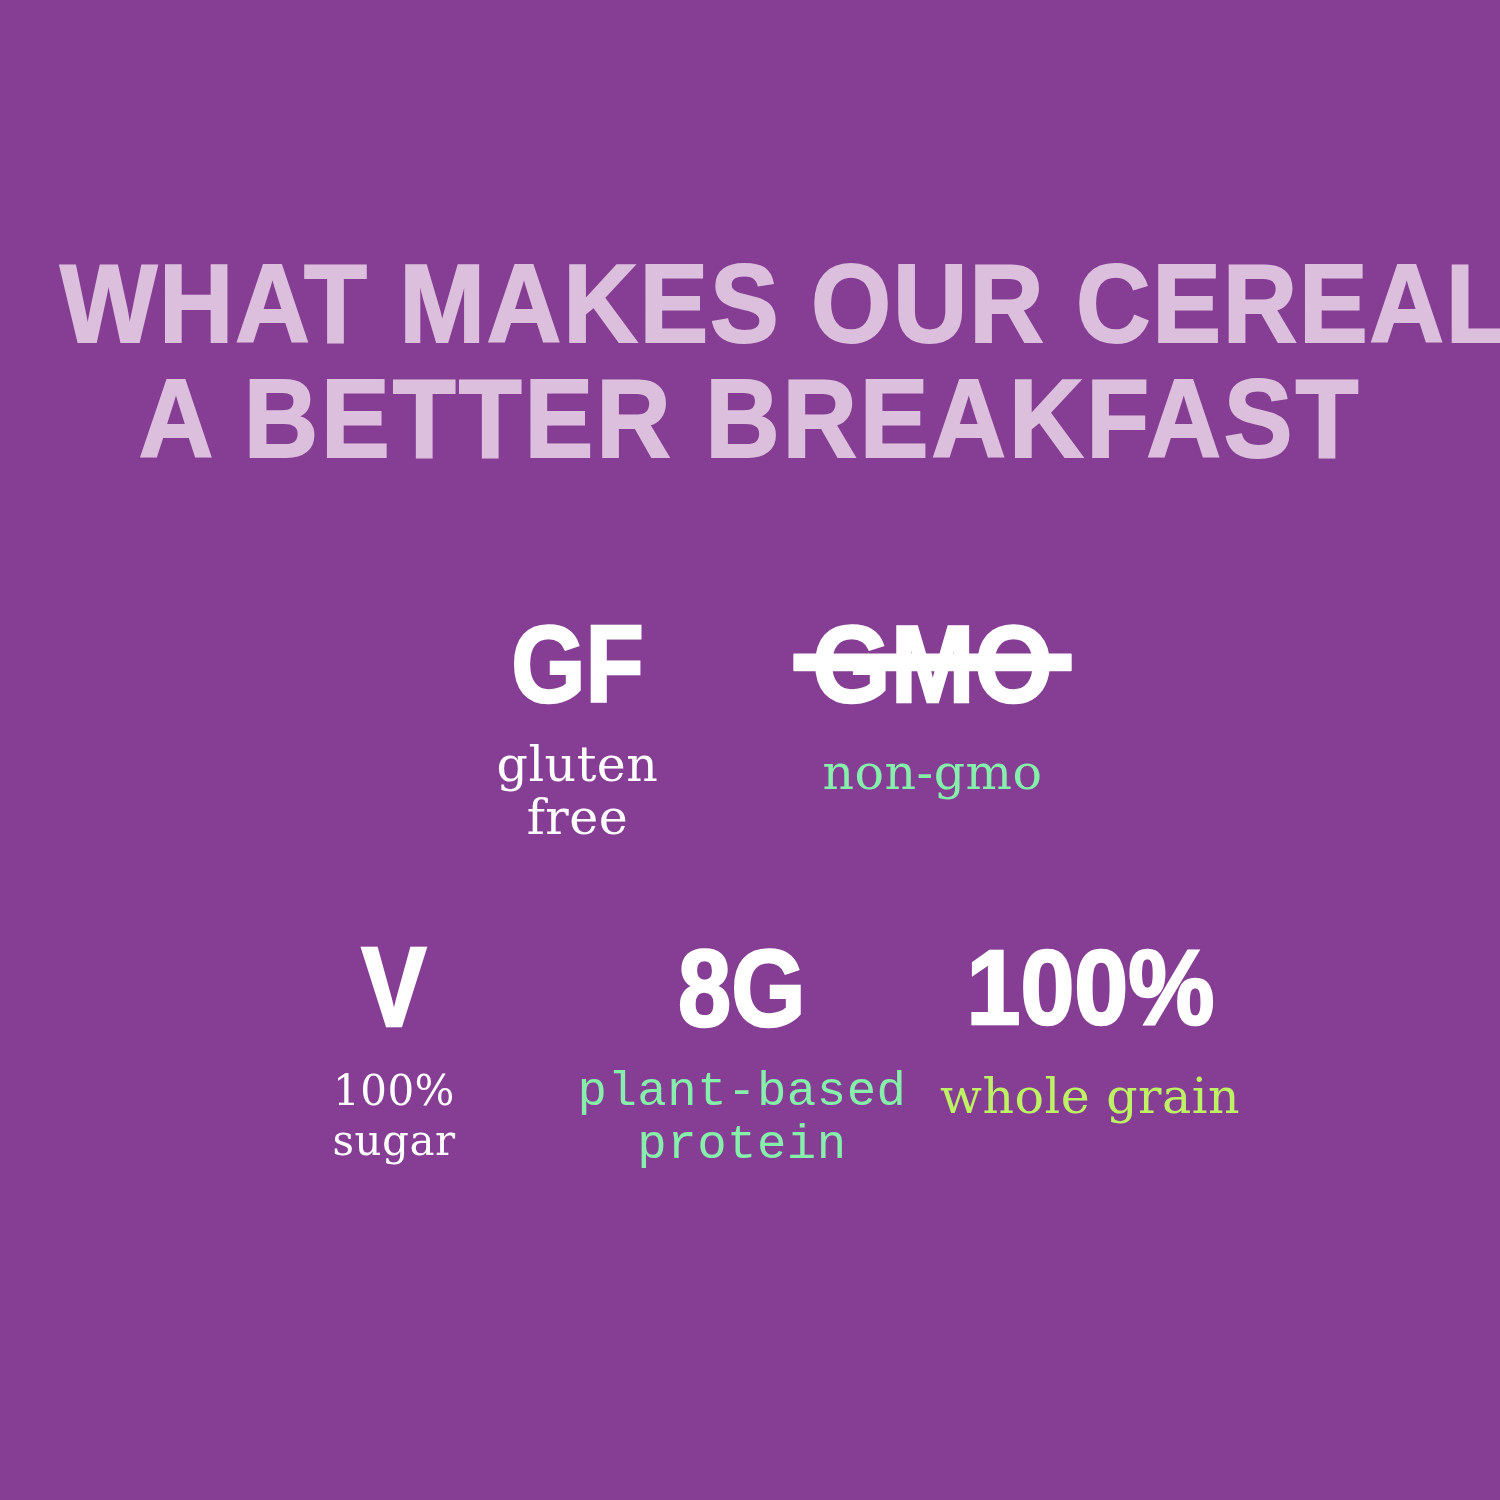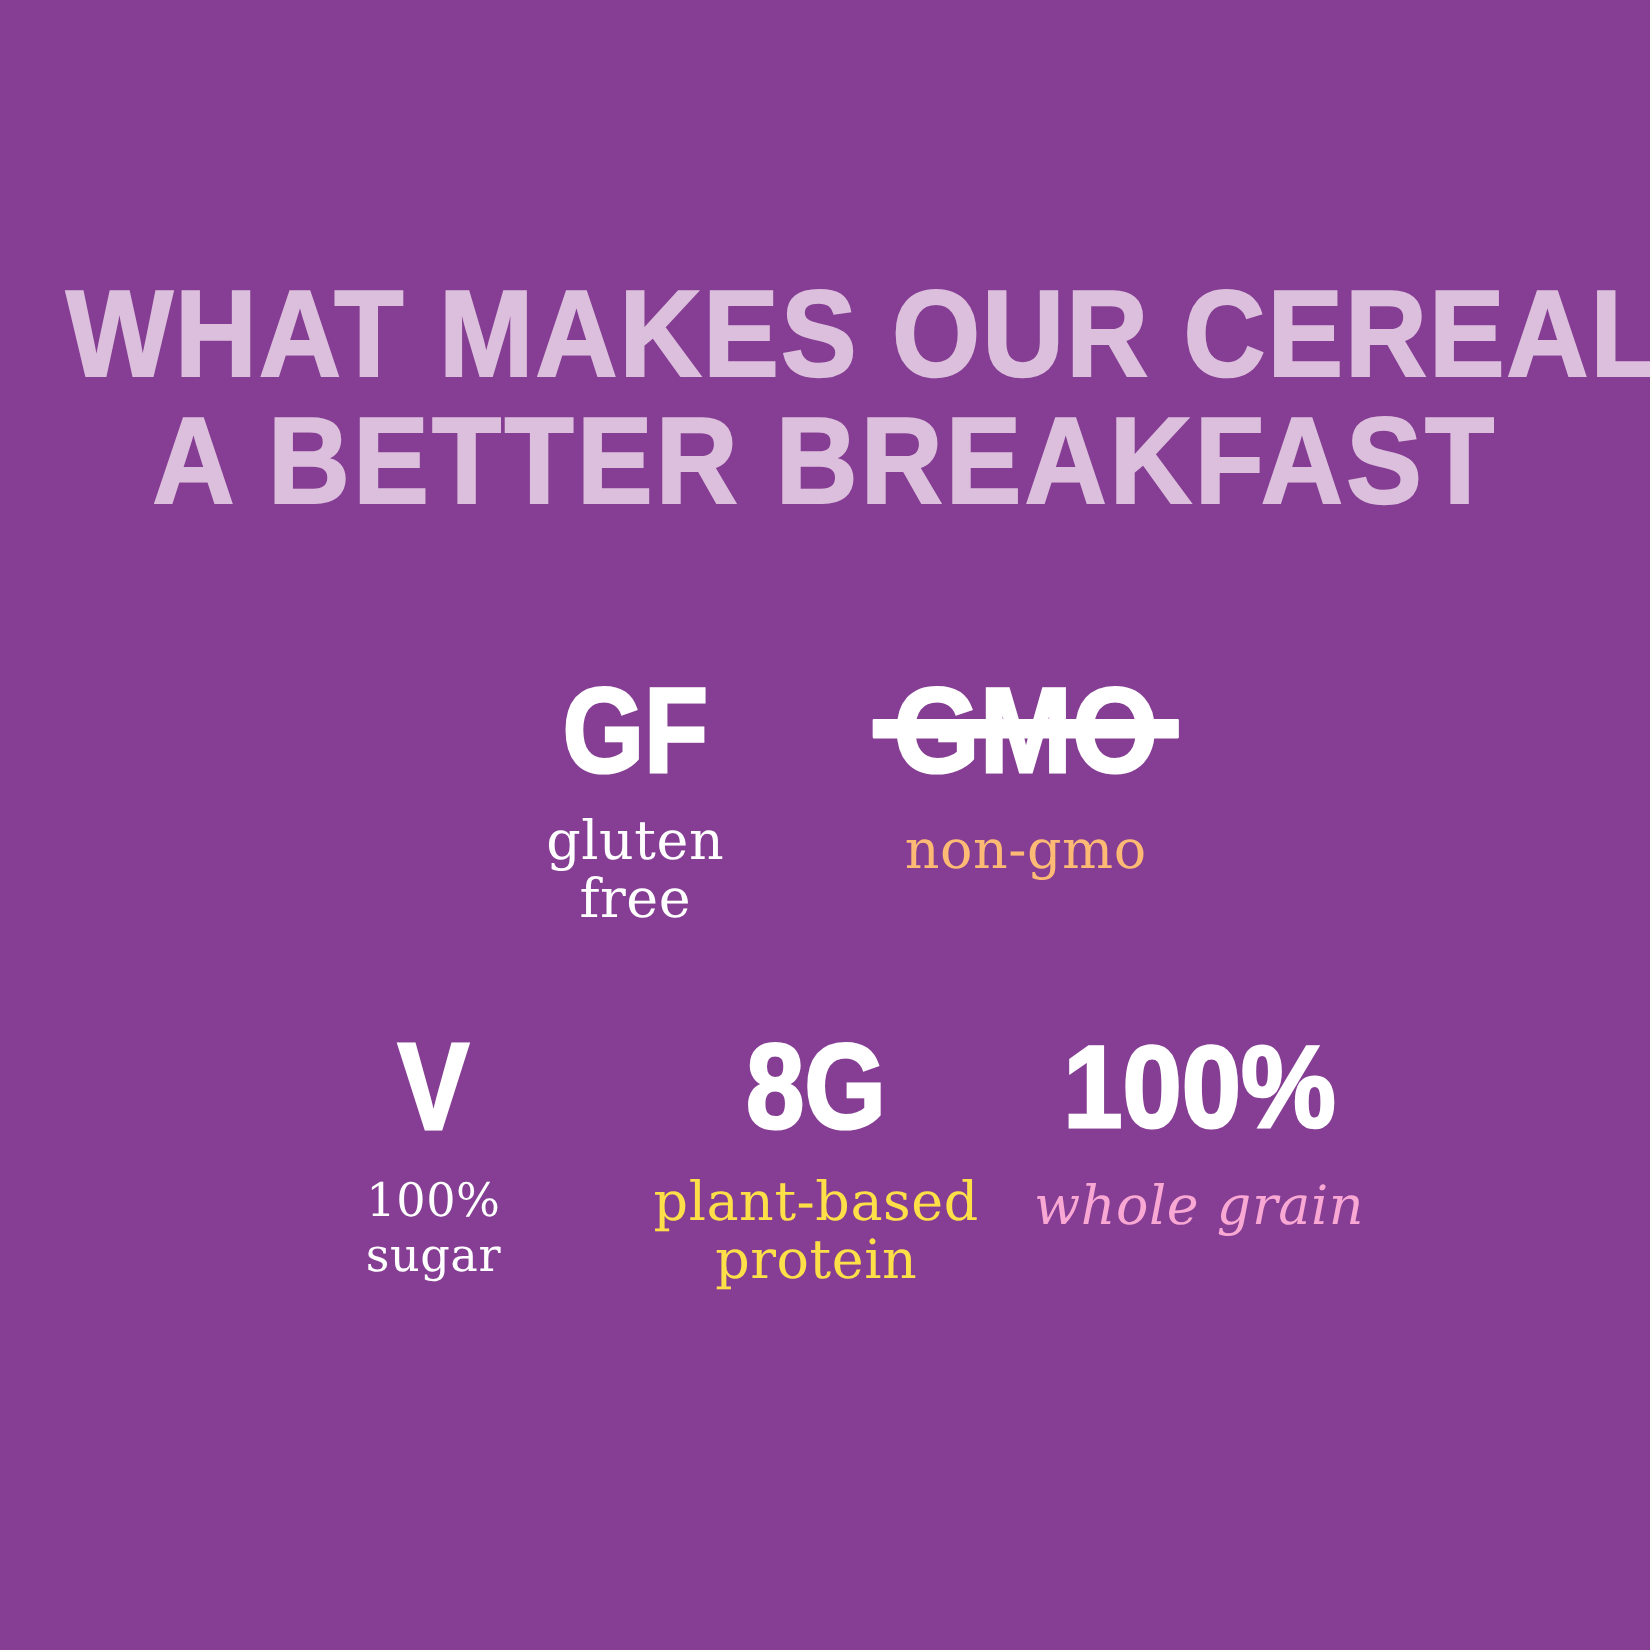--- a/index.html
+++ b/index.html
@@ -141,49 +141,49 @@
       <div class="badge badge-gf">
         <div class="badge-mark" style="color: rgb(255, 255, 255); -webkit-text-stroke: 2.5px rgb(255, 255, 255);">GF</div>
         <div class="badge-caption" style="color: rgb(255, 255, 255);">
           <span class="cap-line">gluten</span>
           <span class="cap-line">free</span>
         </div>
       </div>
 
       <div class="badge badge-gmo">
         <div class="badge-mark struck wide" style="color: rgb(255, 255, 255); -webkit-text-stroke: 2.5px rgb(255, 255, 255);">GMO</div>
-        <div class="badge-caption" style="color: #fdba74;">
+        <div class="badge-caption" style="color: #86efac;">
           <span class="cap-line">non-gmo</span>
         </div>
       </div>
 
 
     </div>
 
     <div class="badge-row badge-row-2">
 
       <div class="badge badge-vegan">
         <div class="badge-mark" style="color: rgb(255, 255, 255); -webkit-text-stroke: 2.5px rgb(255, 255, 255);">V</div>
         <div class="badge-caption" style="color: rgb(255, 255, 255);">
           <span class="cap-line">100%</span>
           <span class="cap-line">sugar</span>
         </div>
       </div>
 
       <div class="badge badge-protein">
         <div class="badge-mark" style="color: rgb(255, 255, 255); -webkit-text-stroke: 2.5px rgb(255, 255, 255);">8G</div>
-        <div class="badge-caption" style="color: #fde047;">
+        <div class="badge-caption" style="color: #86efac; font-family: Liberation Mono, monospace;">
           <span class="cap-line">plant-based</span>
           <span class="cap-line">protein</span>
         </div>
       </div>
 
       <div class="badge badge-grain">
         <div class="badge-mark wide" style="color: rgb(255, 255, 255); -webkit-text-stroke: 2.5px rgb(255, 255, 255);">100%</div>
-        <div class="badge-caption" style="color: #f9a8d4; font-style: italic;">
+        <div class="badge-caption" style="color: #bef264;">
           <span class="cap-line">whole grain</span>
         </div>
       </div>
 
     </div>
 
   </div>
 
 </div>
 

